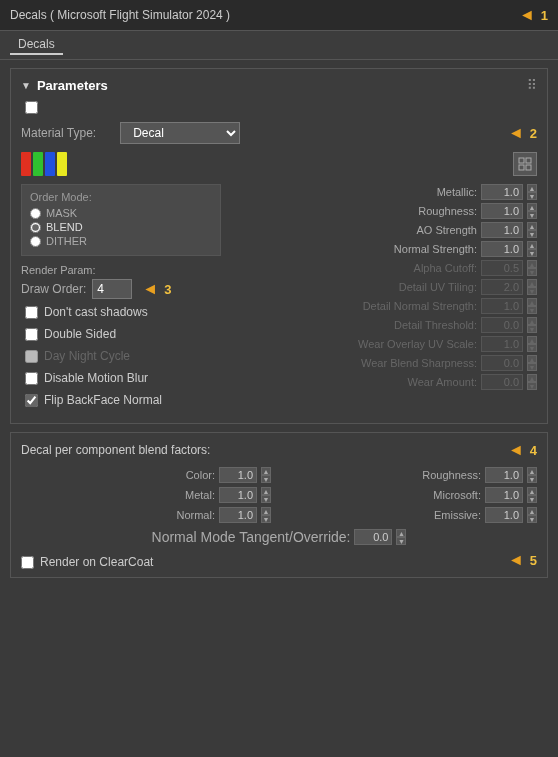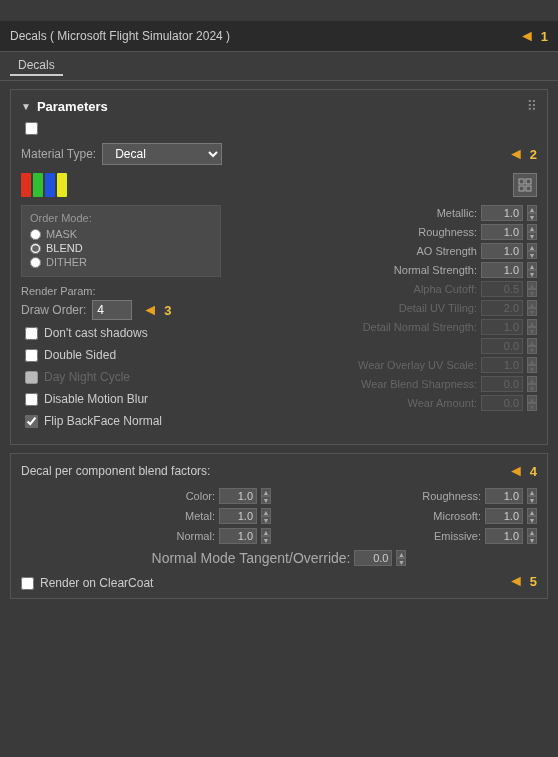--- a/index.html
+++ b/index.html
@@ -333,21 +333,20 @@
       gap: 6px;
       margin-top: 4px;
     }
 
     
     .page-wrapper {
       position: relative;
       width: 558px;
       height: 637px;
       background: #3a3a3a;
-      margin-top: 21px;
     }
 
     .params-section {
       background: #3c3c3c;
       border: 1px solid #555;
       padding: 8px 10px;
       margin-bottom: 4px;
     }
 
     .disabled-text {
@@ -378,21 +377,21 @@
         <span class="triangle">▼</span>
         <span class="section-title">Parameters</span>
         <span class="dots-icon">⠿</span>
       </div>
 
       <div class="checkbox-row">
         <input type="checkbox" style="">
       </div>
 
       <div style="display:flex;align-items:center;gap:8px;margin-bottom:8px;justify-content:space-between;">
-        <div style="display:flex;align-items:center;gap:6px;">
+        <div style="display:flex;align-items:center;gap:24px;">
           <span class="field-label">Material Type:</span>
           <select class="material-type-select">
             <option>Decal</option>
           </select>
         </div>
         <div style="display:flex;align-items:center;gap:6px;">
           <span style="color:#e8a020;font-size:16px;font-weight:bold;">◄</span>
           <span class="annotation-num">2</span>
         </div>
       </div>
@@ -520,20 +519,21 @@
           </div>
           <div class="param-row">
             <span class="param-name dimmed">Detail Normal Strength:</span>
             <input class="param-value dimmed" type="text" value="1.0" style="">
             <div class="spin-arrows">
               <div class="spin-up" style="color:#666;">▲</div>
               <div class="spin-down" style="color:#666;">▼</div>
             </div>
           </div>
           <div class="param-row">
+            <span class="param-name dimmed">Detail Threshold:</span>
             <input class="param-value dimmed" type="text" value="0.0" style="">
             <div class="spin-arrows">
               <div class="spin-up" style="color:#666;">▲</div>
               <div class="spin-down" style="color:#666;">▼</div>
             </div>
           </div>
           <div class="param-row">
             <span class="param-name dimmed">Wear Overlay UV Scale:</span>
             <input class="param-value dimmed" type="text" value="1.0" style="">
             <div class="spin-arrows">

